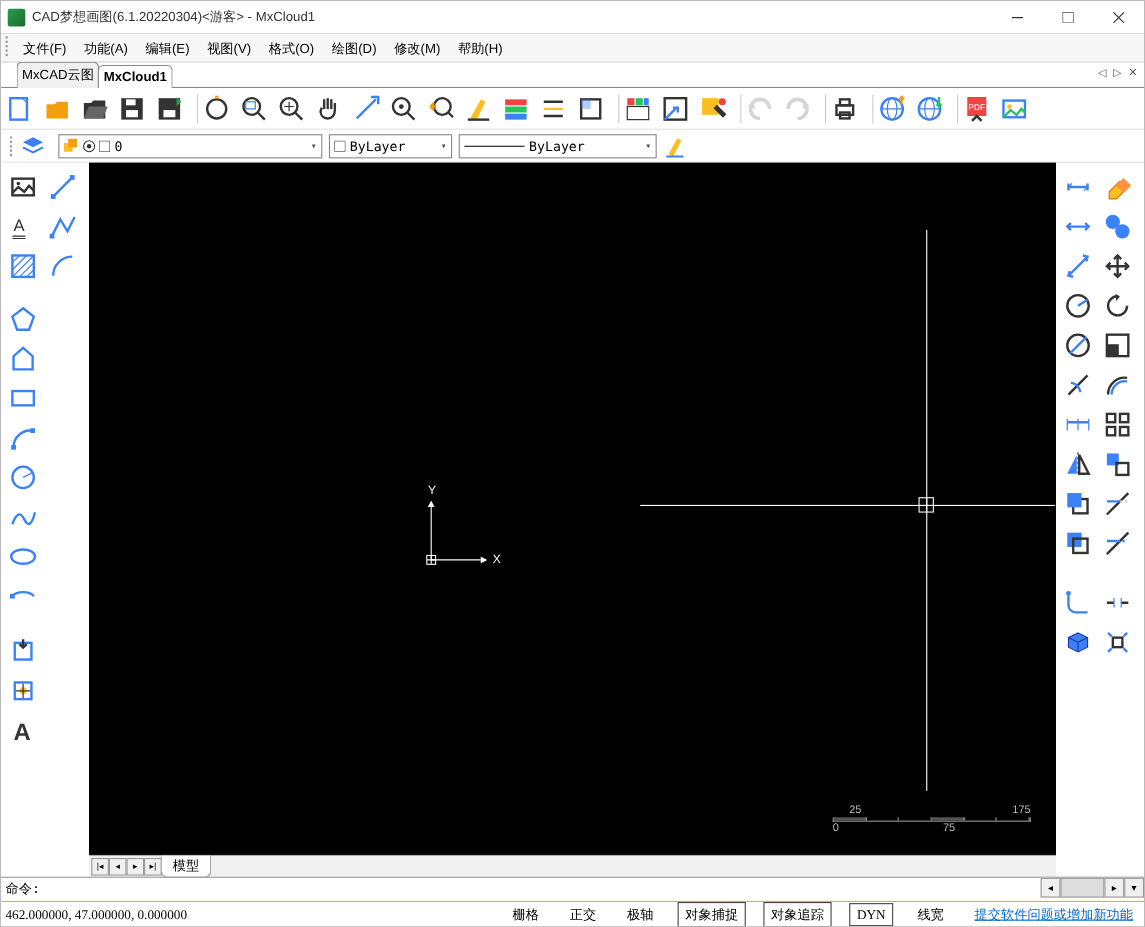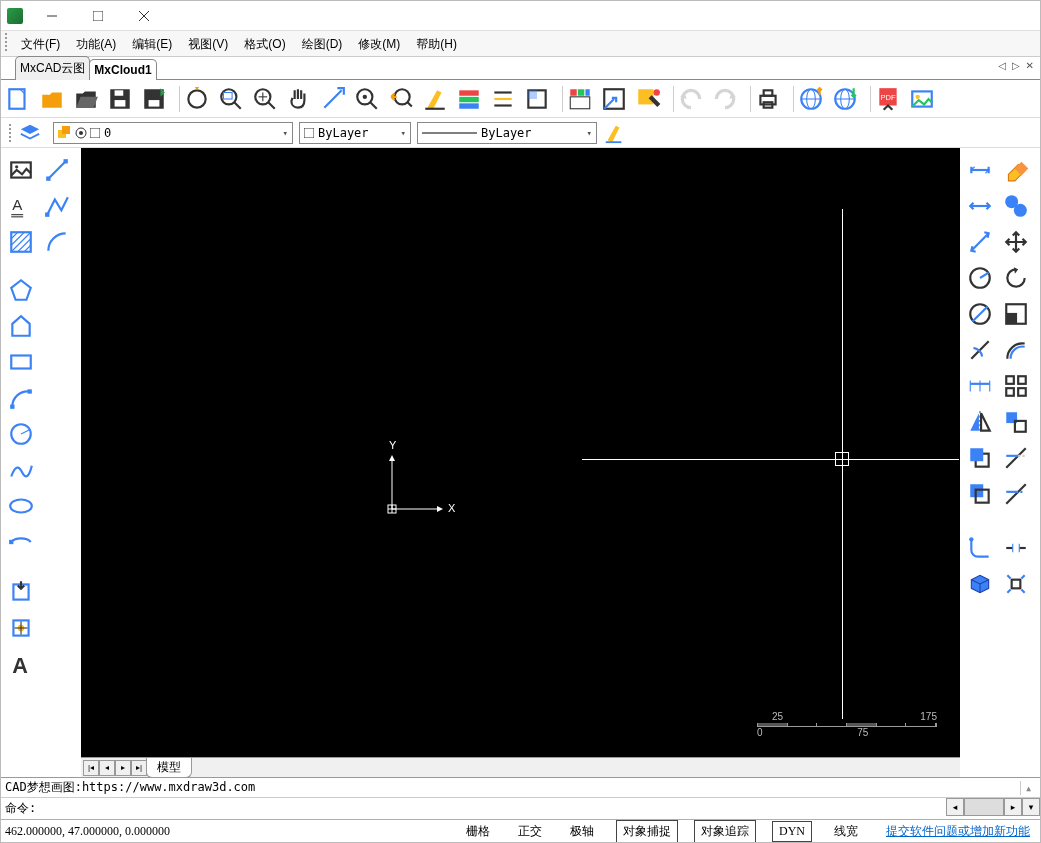--- a/index.html
+++ b/index.html
@@ -68,20 +68,21 @@
   .stbtn.boxed{border:1px solid #444}
   .stlink{color:#0066cc;text-decoration:underline;padding:2px 6px}
   
   .ic{width:26px;height:26px}
 </style>
 </head>
 <body>
 
 <div class="titlebar">
   <div class="logo"></div>
+  <div class="title">CAD梦想画图(6.1.20220304)&lt;游客&gt; - MxCloud1</div>
   <div class="winbtn">
       <svg viewBox="0 0 10 10">
         <line x1="0" y1="5" x2="10" y2="5"></line>
       </svg>
     </div>
   <div class="winbtn">
       <svg viewBox="0 0 10 10">
         <rect x="0" y="0" width="10" height="10"></rect>
       </svg>
     </div>
@@ -675,24 +676,20 @@
           <line x1="4" y1="4" x2="7" y2="7" stroke="#3b82f6" stroke-width="2"></line>
           <line x1="20" y1="4" x2="17" y2="7" stroke="#3b82f6" stroke-width="2"></line>
           <line x1="4" y1="20" x2="7" y2="17" stroke="#3b82f6" stroke-width="2"></line>
           <line x1="20" y1="20" x2="17" y2="17" stroke="#3b82f6" stroke-width="2"></line>
         </svg>
       </div>
   </div>
 </div>
 
 <div class="cmdarea">
-  <div class="cmdlog">
-    <span>CAD梦想画图:https://www.mxdraw3d.com</span>
-    <span class="scroll">▴</span>
-  </div>
   <div class="cmdline">
     <span class="prompt">命令:</span>
     <div class="scrolls">
       <div class="sb">◂</div>
       <div class="sb" style="width:40px;background:#ddd"></div>
       <div class="sb">▸</div>
       <div class="sb">▾</div>
     </div>
   </div>
 </div>

